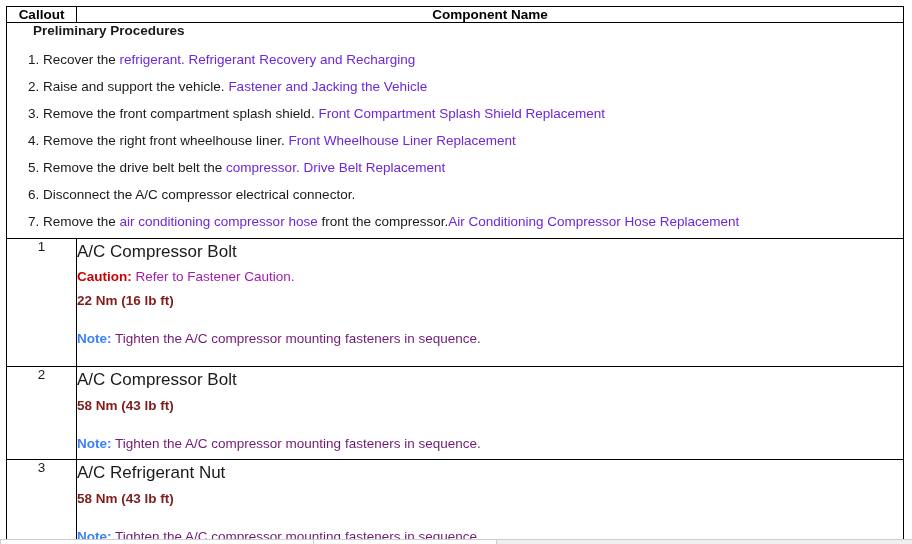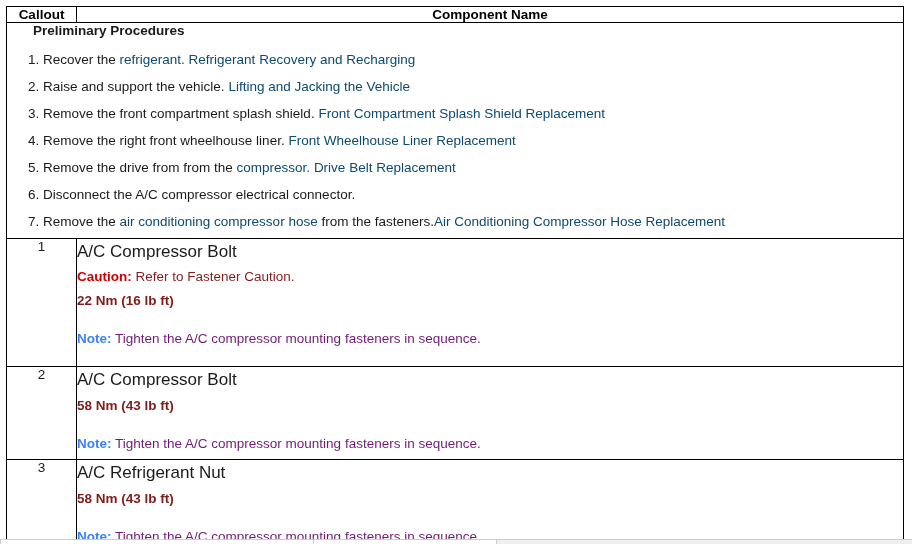--- a/index.html
+++ b/index.html
@@ -59,21 +59,21 @@
   ol.steps li {
     margin: 0 0 6px 0;
     line-height: 1.55;
     font-size: 13.5px;
     color: #1a1a1a;
   }
   ol.steps li::marker {
     color: #1a1a1a;
   }
   a.lnk {
-    color: #0c4a6e;
+    color: #6d28d9;
     text-decoration: none;
   }
   .callout-cell {
     text-align: center;
     vertical-align: middle;
     font-size: 13.5px;
     color: #1a1a1a;
   }
   .comp-cell {
     padding: 8px 12px 10px 10px;
@@ -86,21 +86,21 @@
   }
   .caution-line {
     margin: 2px 0 4px 0;
     font-size: 13.5px;
   }
   .caution-label {
     color: #cc0000;
     font-weight: bold;
   }
   .caution-link {
-    color: #7f1d1d;
+    color: #a21caf;
     text-decoration: none;
   }
   .torque {
     font-weight: bold;
     font-size: 13.5px;
     color: #7f1d1d;
     margin: 4px 0 0 0;
   }
   .note-line {
     margin: 18px 0 4px 0;
@@ -149,36 +149,36 @@
       </tr>
 
       <tr>
         <td class="prelim-cell" colspan="2">
           <div class="prelim-title">Preliminary Procedures</div>
           <ol class="steps">
             <li>
               <span>Recover the </span><a class="lnk" href="#">refrigerant.</a><span> </span><a class="lnk" href="#">Refrigerant Recovery and Recharging</a>
             </li>
             <li>
-              <span>Raise and support the vehicle. </span><a class="lnk" href="#">Lifting and Jacking the Vehicle</a>
+              <span>Raise and support the vehicle. </span><a class="lnk" href="#">Fastener and Jacking the Vehicle</a>
             </li>
             <li>
               <span>Remove the front compartment splash shield. </span><a class="lnk" href="#">Front Compartment Splash Shield Replacement</a>
             </li>
             <li>
               <span>Remove the right front wheelhouse liner. </span><a class="lnk" href="#">Front Wheelhouse Liner Replacement</a>
             </li>
             <li>
-              <span>Remove the drive from from the </span><a class="lnk" href="#">compressor.</a><span> </span><a class="lnk" href="#">Drive Belt Replacement</a>
+              <span>Remove the drive belt belt the </span><a class="lnk" href="#">compressor.</a><span> </span><a class="lnk" href="#">Drive Belt Replacement</a>
             </li>
             <li>
               <span>Disconnect the A/C compressor electrical connector.</span>
             </li>
             <li>
-              <span>Remove the </span><a class="lnk" href="#">air conditioning compressor hose</a><span> from the fasteners.</span><a class="lnk" href="#">Air Conditioning Compressor Hose Replacement</a>
+              <span>Remove the </span><a class="lnk" href="#">air conditioning compressor hose</a><span> front the compressor.</span><a class="lnk" href="#">Air Conditioning Compressor Hose Replacement</a>
             </li>
           </ol>
         </td>
       </tr>
 
       <tr class="row1">
         <td class="callout-cell">1</td>
         <td class="comp-cell">
           <div class="comp-name">A/C Compressor Bolt</div>
           <div class="caution-line">

